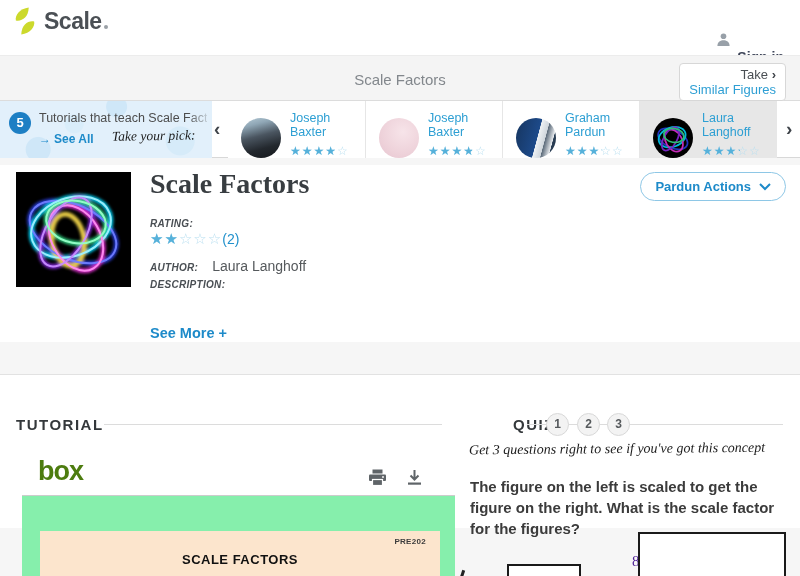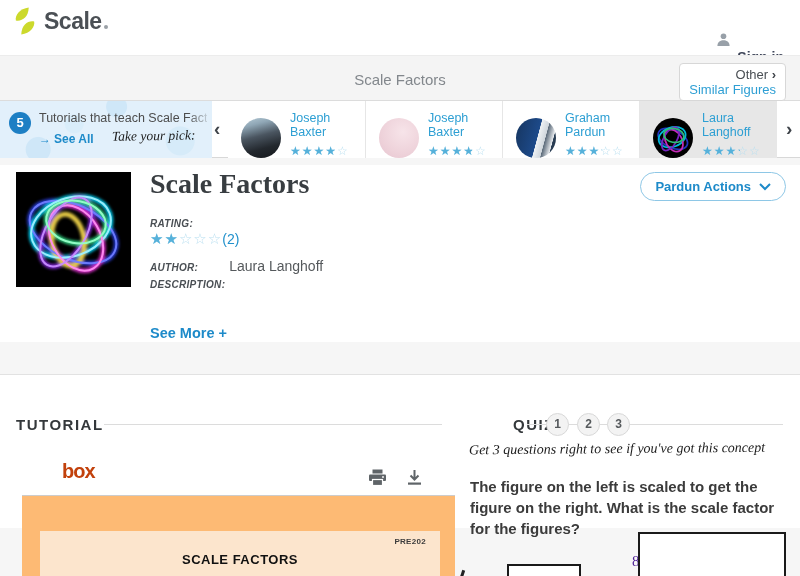--- a/index.html
+++ b/index.html
@@ -64,21 +64,21 @@
   
   .lesson { position:absolute; top:165px; left:0; width:800px; height:177px; background:#fff; }
   .thumb { position:absolute; left:16px; top:7px; width:115px; height:115px; background:#000; }
   .lesson-title { position:absolute; left:150px; top:3px; font-family:"Liberation Serif",serif;
     font-size:28px; color:#383d41; }
   .meta-label { font-size:10px; font-weight:bold; color:#4a4f54; letter-spacing:0.3px;font-style:italic; }
   .rating-label { position:absolute; left:150px; top:53px; }
   .rating-row { position:absolute; left:150px; top:66px; display:flex; align-items:center; }
   .rating-row .stars { font-size:15px; margin-top:0; letter-spacing:1px; }
   .rating-count { font-size:14px; color:#2191cc; cursor:pointer; }
-  .author-row { position:absolute; left:150px; top:93px; display:flex; gap:31px; align-items:baseline; }
+  .author-row { position:absolute; left:150px; top:93px; display:flex; gap:14px; align-items:baseline; }
   .meta-value { font-size:14px; color:#55595c; }
   .desc-label { position:absolute; left:150px; top:114px; }
   .desc-text { position:absolute; left:150px; top:128px; width:500px; font-size:14px; color:#55595c; }
   .see-more { position:absolute; left:150px; top:160px; font-size:14.5px; font-weight:bold; color:#1d8ac9; cursor:pointer; }
   .other-actions { position:absolute; right:14px; top:7px; height:29px; display:flex; align-items:center; gap:8px;
     background:#fff; border:1px solid #8ec7e6; border-radius:15px; padding:0 14px;
     font-size:13px; font-weight:bold; color:#1d8ac9; cursor:pointer; }
   
   .lower { position:absolute; top:374px; left:0; width:800px; height:154px; background:#fff;
     border-top:1px solid #e2e2e2; }
@@ -96,27 +96,27 @@
     color:#3b3b3b; line-height:21px; }
   .fig-small { position:absolute; left:507px; top:189px; width:74px; height:30px;
     border:2px solid #1a1a1a; border-bottom:none; background:#fff; }
   .fig-large { position:absolute; left:638px; top:157px; width:148px; height:60px;
     border:2px solid #1a1a1a; border-bottom:none; background:#fff; }
   .fig-label { position:absolute; left:632px; top:178px; font-family:Liberation Serif, serif;
     font-size:15px; color:#4c1d95; }
   .fig-cut-mark { position:absolute; left:461px; top:195px; width:3px; height:8px; background:#222;
     transform:rotate(18deg); }
   
-  .box-brand { position:absolute; left:38px; top:84px; font-size:20px; font-weight:bold; color:#c2410c;
-    letter-spacing:-1px; line-height:24px; cursor:pointer;margin-left:24px; }
+  .box-brand { position:absolute; left:38px; top:84px; font-size:27px; font-weight:bold; color:#4d7c0f;
+    letter-spacing:-1px; line-height:24px; cursor:pointer; }
   .viewer-icon { position:absolute; top:94px; cursor:pointer; }
   .icon-print { left:368px; }
   .icon-download { left:406px; }
   .viewer-divider { position:absolute; left:22px; top:120px; width:433px; height:1px; background:#cccccc; }
-  .viewer-body { position:absolute; left:22px; top:121px; width:433px; height:81px; background:#fdba74;padding-left:20px; }
+  .viewer-body { position:absolute; left:22px; top:121px; width:433px; height:81px; background:#86efac;padding-left:20px; }
   .doc-page { position:absolute; left:18px; top:35px; width:400px; height:46px; background:#fce5cd; }
   .doc-code { position:absolute; right:14px; top:6px; font-size:8px; font-weight:bold; color:#3c3c3c;
     letter-spacing:0.3px; }
   .doc-title { position:absolute; left:0; top:21px; width:100%; text-align:center;
     font-size:13px; font-weight:bold; color:#111; letter-spacing:0.5px; }
 </style>
 </head>
 <body>
 
 <div id="app">
@@ -135,21 +135,21 @@
         <circle cx="8" cy="4.5" r="3" fill="#98a0a8"></circle>
         <path d="M1.5 15 C1.5 10.5 5 8.8 8 8.8 C11 8.8 14.5 10.5 14.5 15 Z" fill="#98a0a8"></path>
       </svg>
       <span class="signin-label">Sign in</span>
     </div>
   </div>
 
   <div class="navbar">
     <div class="nav-title">Scale Factors</div>
     <div class="nav-btn nav-next">
-      <div class="row1"><span>Other</span>
+      <div class="row1"><span>Take</span>
         <span class="chev">›</span></div>
       <div class="row2">Similar Figures</div>
     </div>
   </div>
 
   <div class="carousel">
     <div class="promo">
       <div class="promo-badge">5</div>
       <div class="promo-heading">Tutorials that teach Scale Factors</div>
       <div class="promo-fade"></div>

